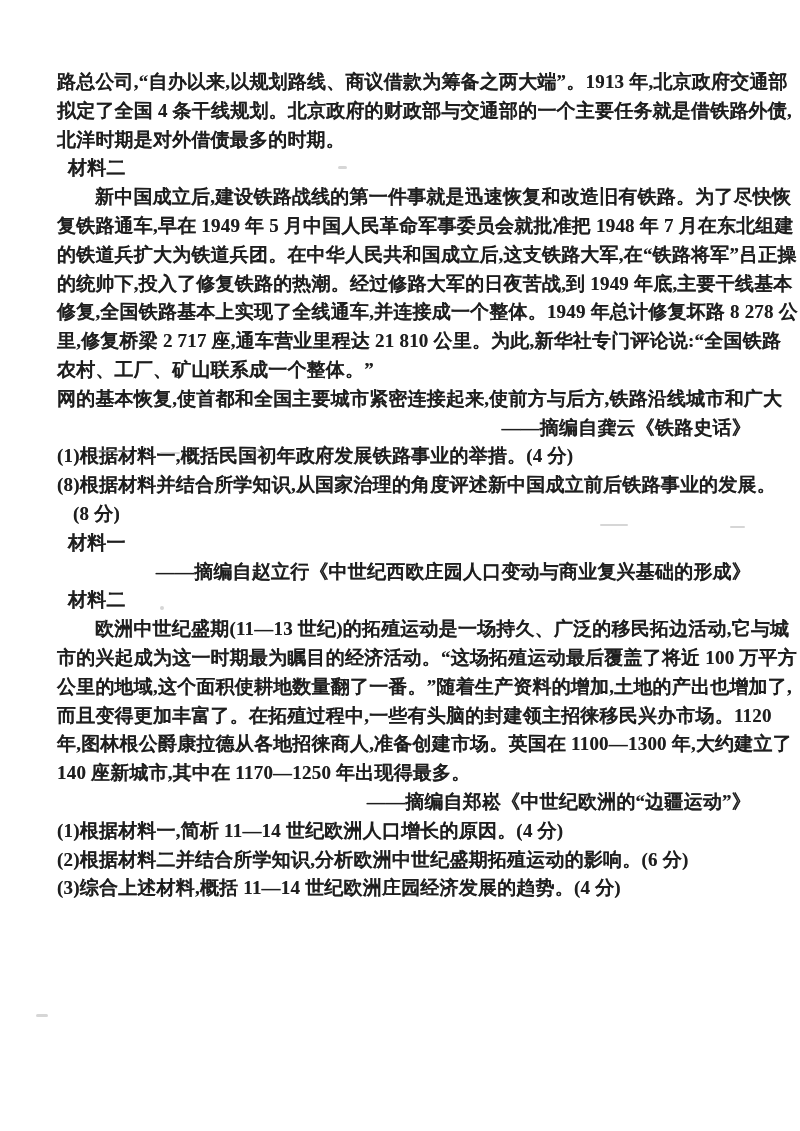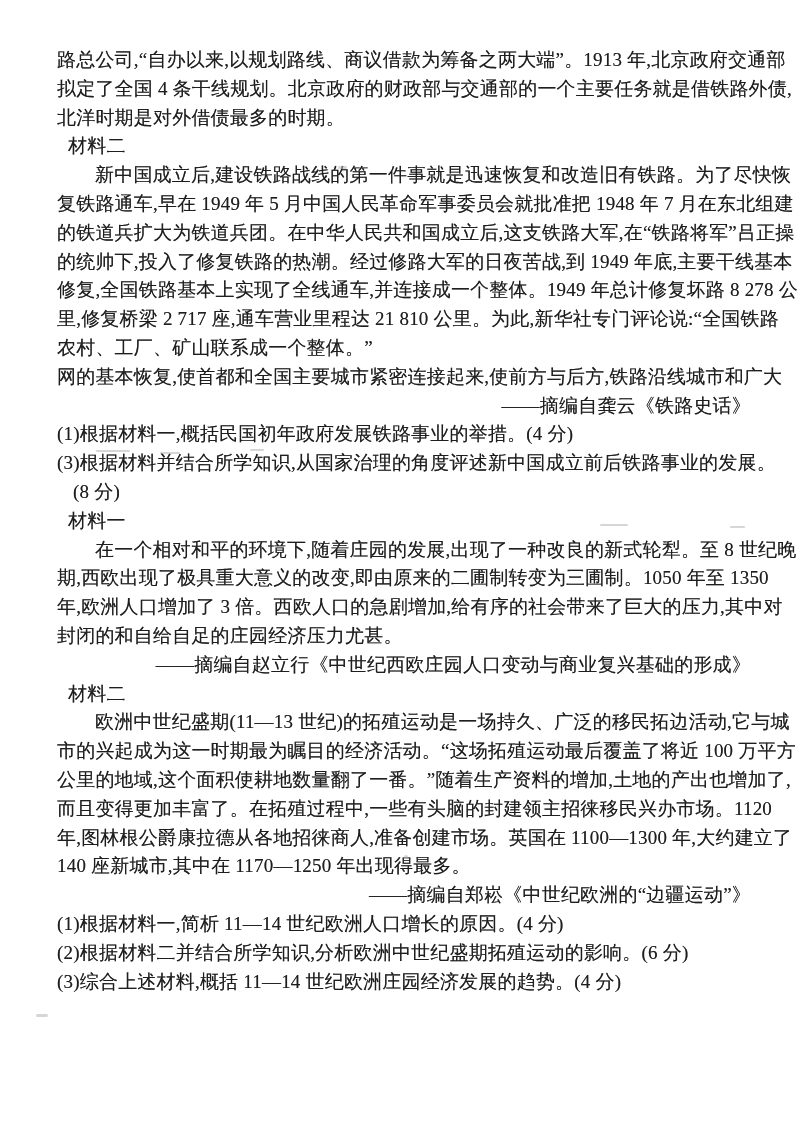--- a/index.html
+++ b/index.html
@@ -5,22 +5,22 @@
   html,body{margin:0;padding:0;background:#ffffff;}
   body{
     width:800px;height:1131px;overflow:hidden;
     font-family:"Liberation Serif","DejaVu Serif",serif;
     -webkit-font-smoothing:antialiased;
   }
   .page{
     position:relative;width:800px;height:1131px;background:#ffffff;
   }
   .content{
-    position:absolute;left:45px;top:46px;width:712px;
-    font-size:19px;line-height:28.8px;font-weight:400;color:#1e1e1e;
+    position:absolute;left:45px;top:68px;width:712px;
+    font-size:19px;line-height:28.8px;font-weight:700;color:#1e1e1e;
     letter-spacing:0.2px;
     text-shadow:0 0 0.5px rgba(20,20,20,0.55);
   }
   .para,.sub-question,.citation,.mheading,.stem{margin:0;}
   .para{padding-left:12px;}
   .sub-question{padding-left:12px;}
   .mheading{padding-left:23px;}
   .stem{padding-left:0;}
   .citation{text-align:right;padding-right:6px;}
   .indent-first .tline:first-child{text-indent:2em;}
@@ -53,34 +53,28 @@
           <div class="tline">里,修复桥梁 2 717 座,通车营业里程达 21 810 公里。为此,新华社专门评论说:“全国铁路</div>
           <div class="tline">农村、工厂、矿山联系成一个整体。”</div>
           <div class="tline">网的基本恢复,使首都和全国主要城市紧密连接起来,使前方与后方,铁路沿线城市和广大</div>
         </div>
       <div class="citation">——摘编自龚云《铁路史话》</div>
 
       <div class="sub-question">
           <div class="tline">(1)根据材料一,概括民国初年政府发展铁路事业的举措。(4 分)</div>
         </div>
       <div class="sub-question">
-          <div class="tline">(3)根据材料并结合所学知识,从国家治理的角度评述新中国成立前后铁路事业的发展。</div>
+          <div class="tline">(8)根据材料并结合所学知识,从国家治理的角度评述新中国成立前后铁路事业的发展。</div>
           <div class="tline">(8 分)</div>
         </div>
     </section>
 
     <section>
 
       <div class="mheading">材料一</div>
-      <div class="para indent-first">
-          <div class="tline">在一个相对和平的环境下,随着庄园的发展,出现了一种改良的新式轮犁。至 8 世纪晚</div>
-          <div class="tline">期,西欧出现了极具重大意义的改变,即由原来的二圃制转变为三圃制。1050 年至 1350</div>
-          <div class="tline">年,欧洲人口增加了 3 倍。西欧人口的急剧增加,给有序的社会带来了巨大的压力,其中对</div>
-          <div class="tline">封闭的和自给自足的庄园经济压力尤甚。</div>
-        </div>
       <div class="citation">——摘编自赵立行《中世纪西欧庄园人口变动与商业复兴基础的形成》</div>
 
       <div class="mheading">材料二</div>
       <div class="para indent-first">
           <div class="tline">欧洲中世纪盛期(11—13 世纪)的拓殖运动是一场持久、广泛的移民拓边活动,它与城</div>
           <div class="tline">市的兴起成为这一时期最为瞩目的经济活动。“这场拓殖运动最后覆盖了将近 100 万平方</div>
           <div class="tline">公里的地域,这个面积使耕地数量翻了一番。”随着生产资料的增加,土地的产出也增加了,</div>
           <div class="tline">而且变得更加丰富了。在拓殖过程中,一些有头脑的封建领主招徕移民兴办市场。1120</div>
           <div class="tline">年,图林根公爵康拉德从各地招徕商人,准备创建市场。英国在 1100—1300 年,大约建立了</div>
           <div class="tline">140 座新城市,其中在 1170—1250 年出现得最多。</div>

